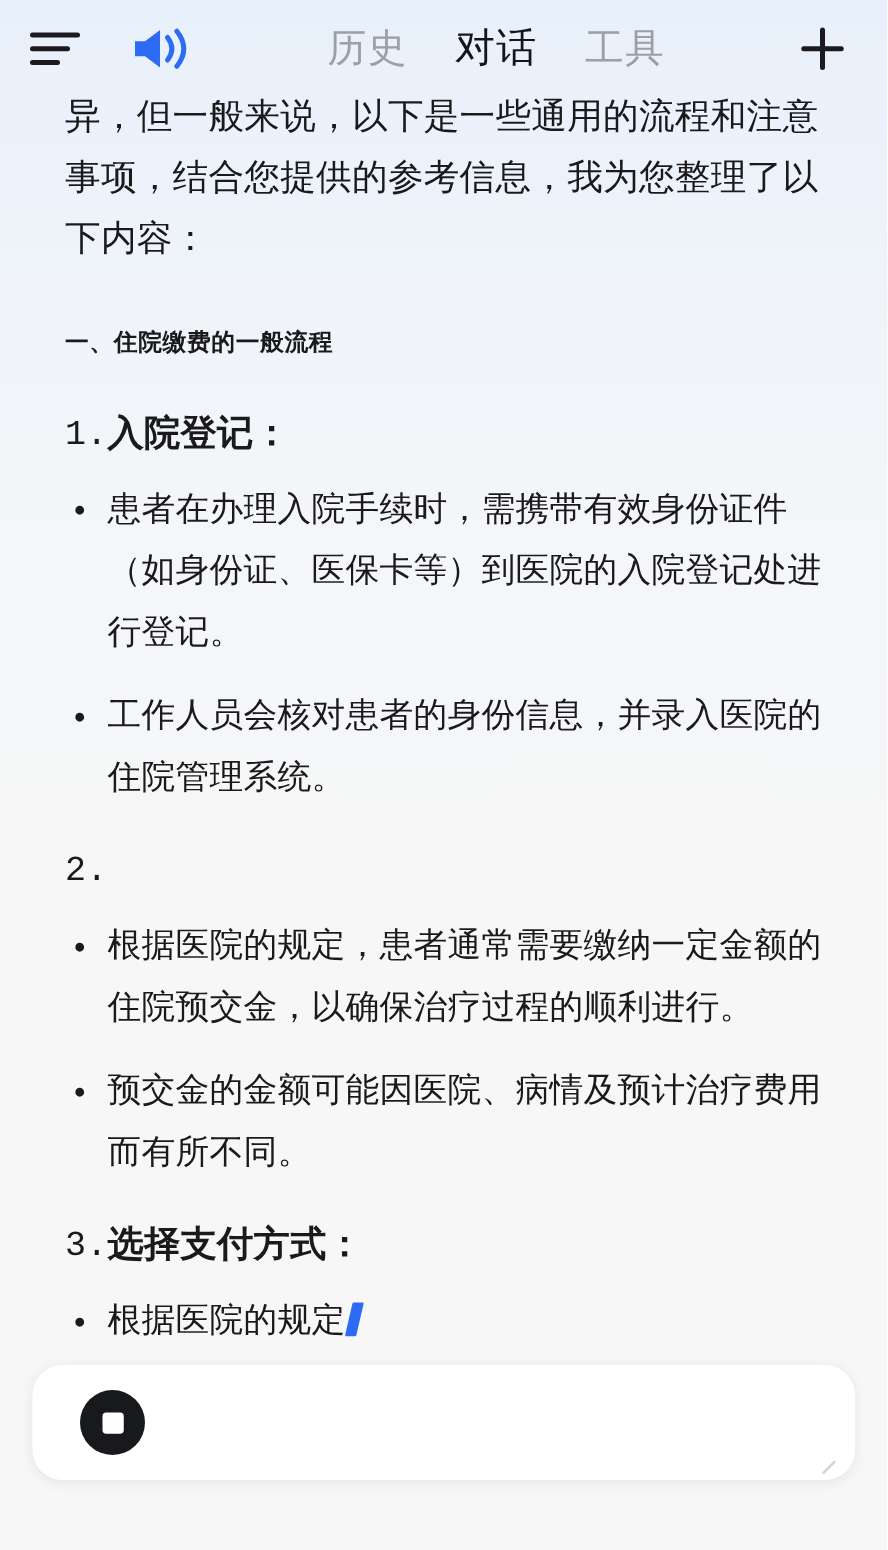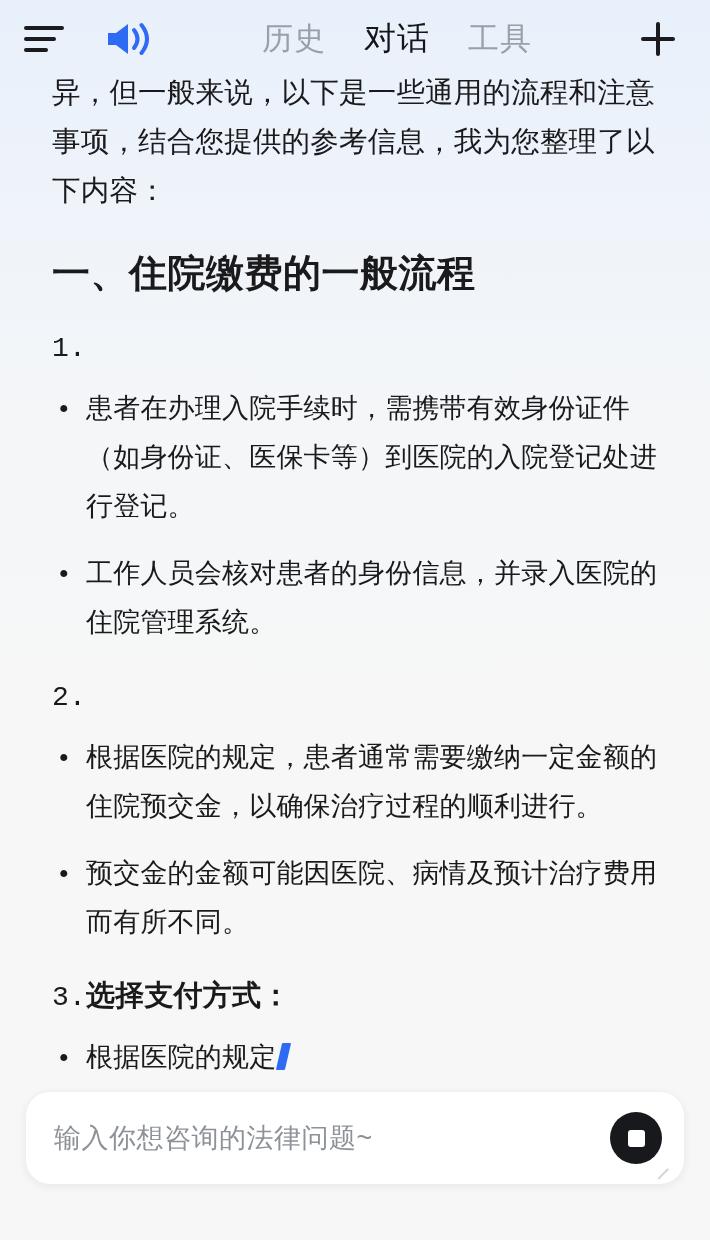--- a/index.html
+++ b/index.html
@@ -105,21 +105,21 @@
   }
   .para {
     margin: 0 0 22px 0;
     text-indent: 0;
   }
   .para.first {
     margin-top: -8px;
   }
   .heading {
     font-weight: bold;
-    font-size: 38px;
+    font-size: 19px;
     margin: 34px 0 22px 0;
     letter-spacing: 0.5px;
   }
   .ol-item {
     display: flex;
     margin: 26px 0 14px 0;
   }
   .ol-num {
     width: 34px;
     flex: 0 0 34px;
@@ -263,20 +263,21 @@
 
   <div class="conversation">
     <div class="msg">
 
       <p class="para first">异，但一般来说，以下是一些通用的流程和注意事项，结合您提供的参考信息，我为您整理了以下内容：</p>
 
       <div class="heading">一、住院缴费的一般流程</div>
 
       <div class="ol-item">
         <div class="ol-num">1.</div>
+        <div class="ol-text">入院登记：</div>
       </div>
       <div class="bullet">
         <div class="dot">•</div>
         <div class="bullet-text">患者在办理入院手续时，需携带有效身份证件（如身份证、医保卡等）到医院的入院登记处进行登记。</div>
       </div>
       <div class="bullet">
         <div class="dot">•</div>
         <div class="bullet-text">工作人员会核对患者的身份信息，并录入医院的住院管理系统。</div>
       </div>
 
@@ -299,21 +300,20 @@
       <div class="bullet">
         <div class="dot">•</div>
         <div class="bullet-text"><span>根据医院的规定</span><span class="cursor-bar"></span></div>
       </div>
 
     </div>
   </div>
 
   <div class="composer-wrap">
     <div class="composer">
-      <input class="composer-input" type="text" placeholder="输入你想咨询的法律问题~" style="">
       <div class="stop-btn">
         <i></i>
       </div>
       <div class="resize-handle"></div>
     </div>
   </div>
 
   <div class="home-bar"></div>
 </div>
 

